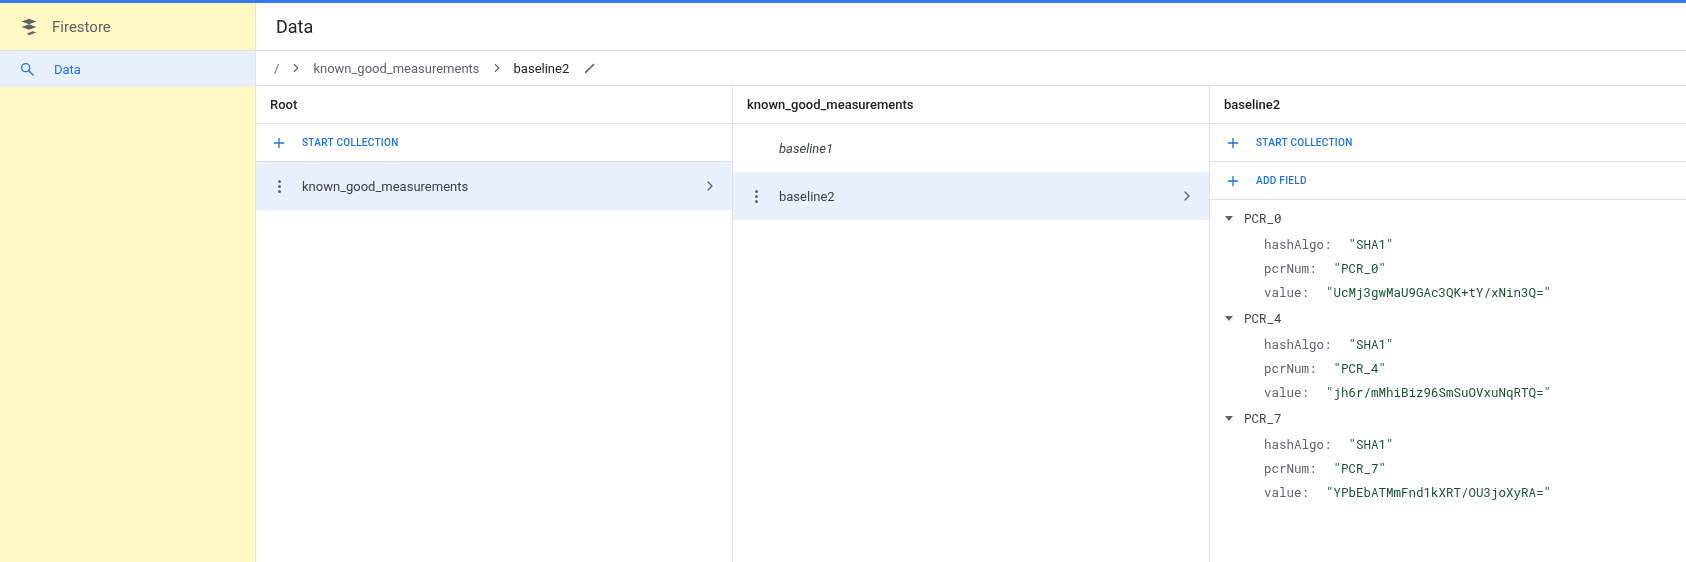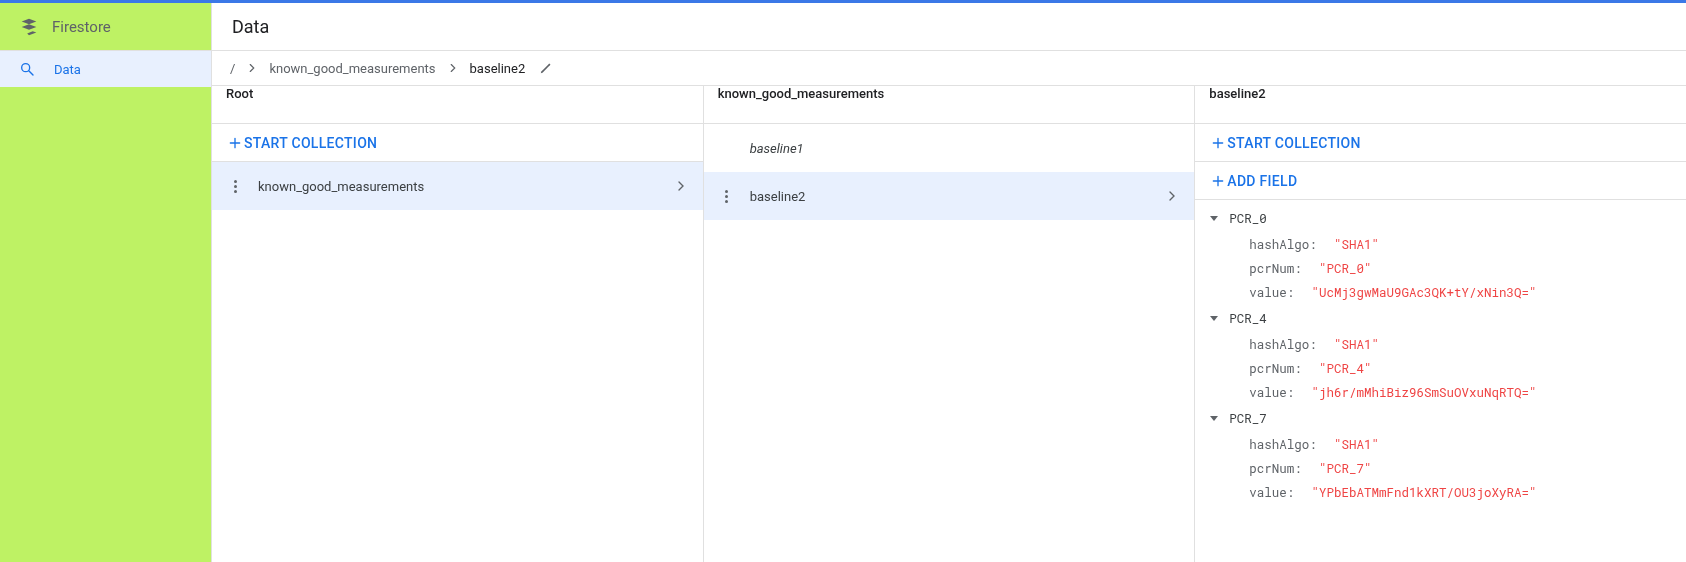--- a/index.html
+++ b/index.html
@@ -8,23 +8,23 @@
     font-size: 13px;
     color: #202124;
     background: #fff;
     width: 1686px;
     height: 562px;
     overflow: hidden;
     border-top: 3px solid #3b78e7;
   }
   .app { display: flex; height: 100%; }
   .sidebar {
-    width: 212px;
+    width: 256px;
     flex-shrink: 0;
-    background: #bef264;
+    background: #fef9c3;
     border-right: 1px solid #e0e0e0;
     display: flex;
     flex-direction: column;
   }
   .sidebar-header {
     height: 48px;
     display: flex;
     align-items: center;
     padding: 0 18px;
     border-bottom: 1px solid #e0e0e0;
@@ -86,37 +86,37 @@
     min-width: 0;
     border-right: 1px solid #e0e0e0;
     display: flex;
     flex-direction: column;
     overflow: hidden;
   }
   .panel:last-child { border-right: none; }
   .panel-header {
     height: 38px;
     display: flex;
-    align-items: flex-start;
+    align-items: center;
     padding: 0 14px;
     font-size: 13px;
     font-weight: 500;
     border-bottom: 1px solid #e0e0e0;
     background: #fff;
   }
   .panel-action {
     height: 38px;
     display: flex;
     align-items: center;
     padding: 0 14px;
-    gap: 0;
+    gap: 14px;
     color: #1a73e8;
     letter-spacing: .3px;
     font-weight: 500;
-    font-size: 14px;
+    font-size: 10px;
     cursor: pointer;
     border-bottom: 1px solid #e0e0e0;
   }
   .panel-action .plus { width:18px; height:18px; display:flex; align-items:center; justify-content:center; }
   .panel-body { flex:1; overflow-y:auto; }
   .list-row {
     height: 48px;
     display: flex;
     align-items: center;
     padding: 0 14px;
@@ -137,21 +137,21 @@
   .field-group { font-family: "Roboto Mono", Menlo, Consolas, monospace; font-size: 12.5px; color:#3c4043; }
   .field-header {
     display:flex; align-items:center; gap:8px; padding: 6px 14px; cursor:pointer;
   }
   .field-header .tri { width:12px; display:flex; }
   .field-kv {
     display:flex; gap:17px; padding: 4px 14px 4px 54px;
   }
   .field-kv .k { color:#5f6368; }
   .field-kv .k::after { content: ":"; }
-  .field-kv .v { color:#ef4444; }
+  .field-kv .v { color:#14532d; }
   .field-kv .v::before { content: "\""; }
   .field-kv .v::after { content: "\""; }
 
   svg { display:block; }
 </style>
 </head>
 <body>
 
 <div class="app">
   <aside class="sidebar">

